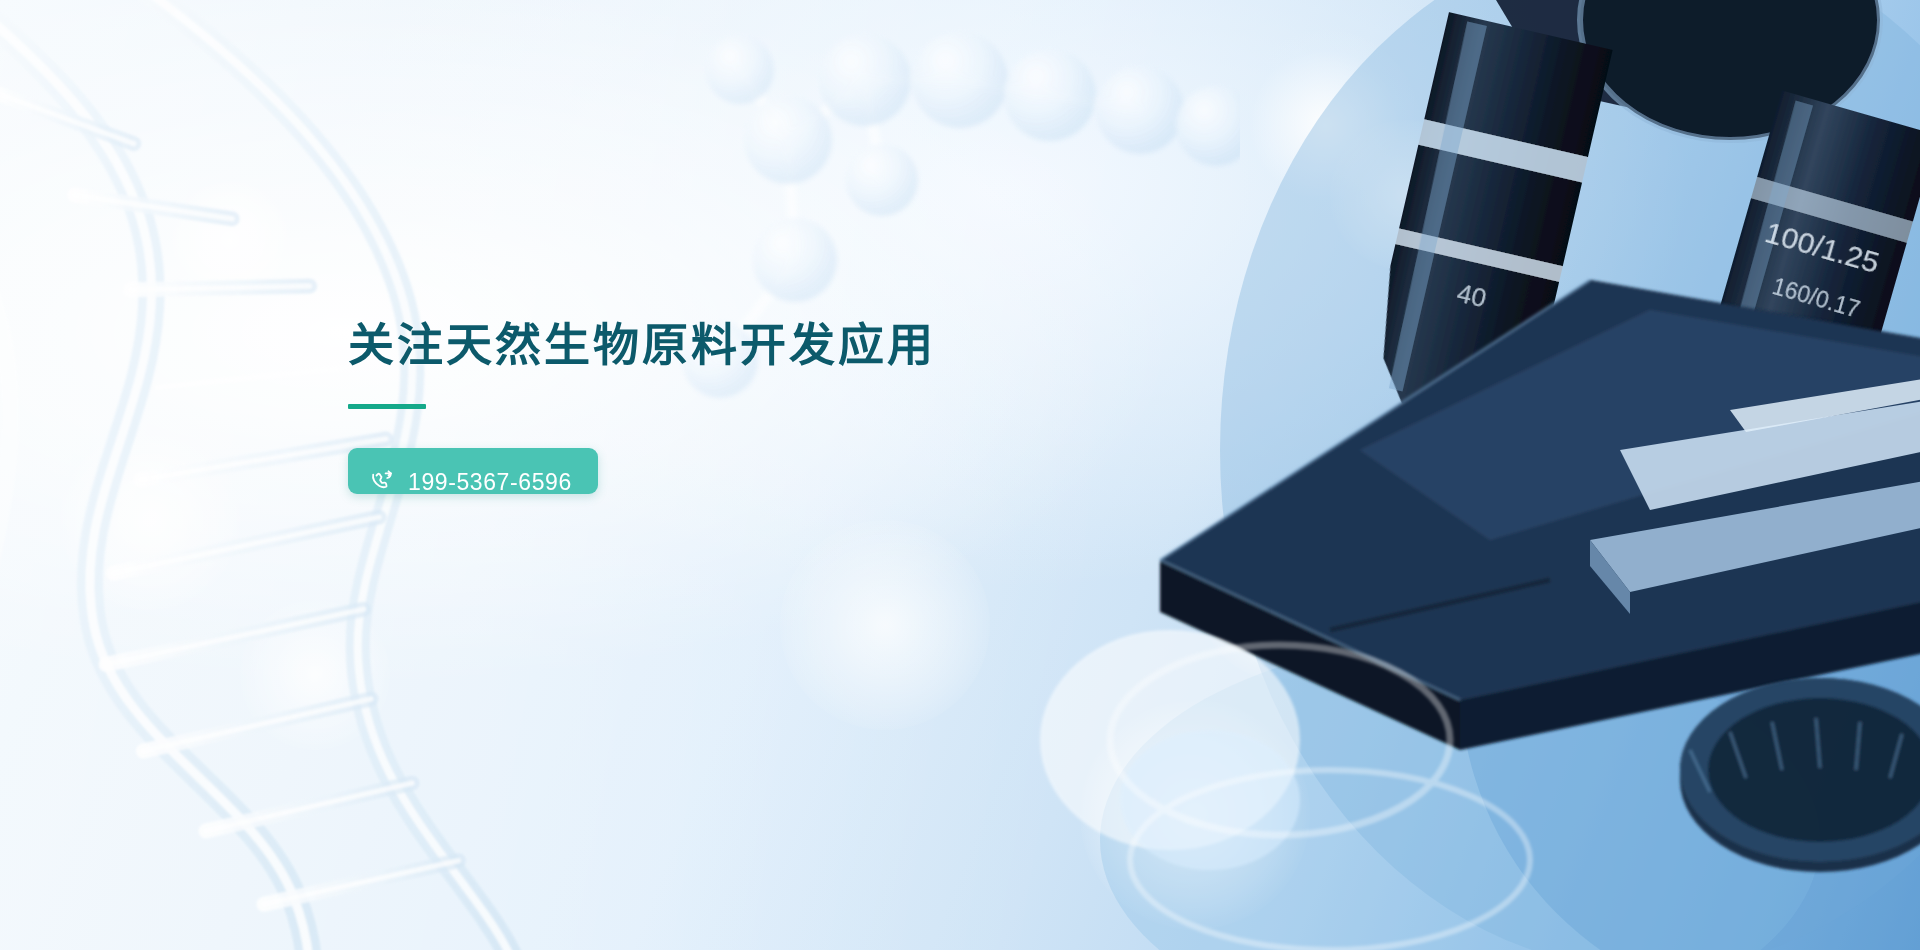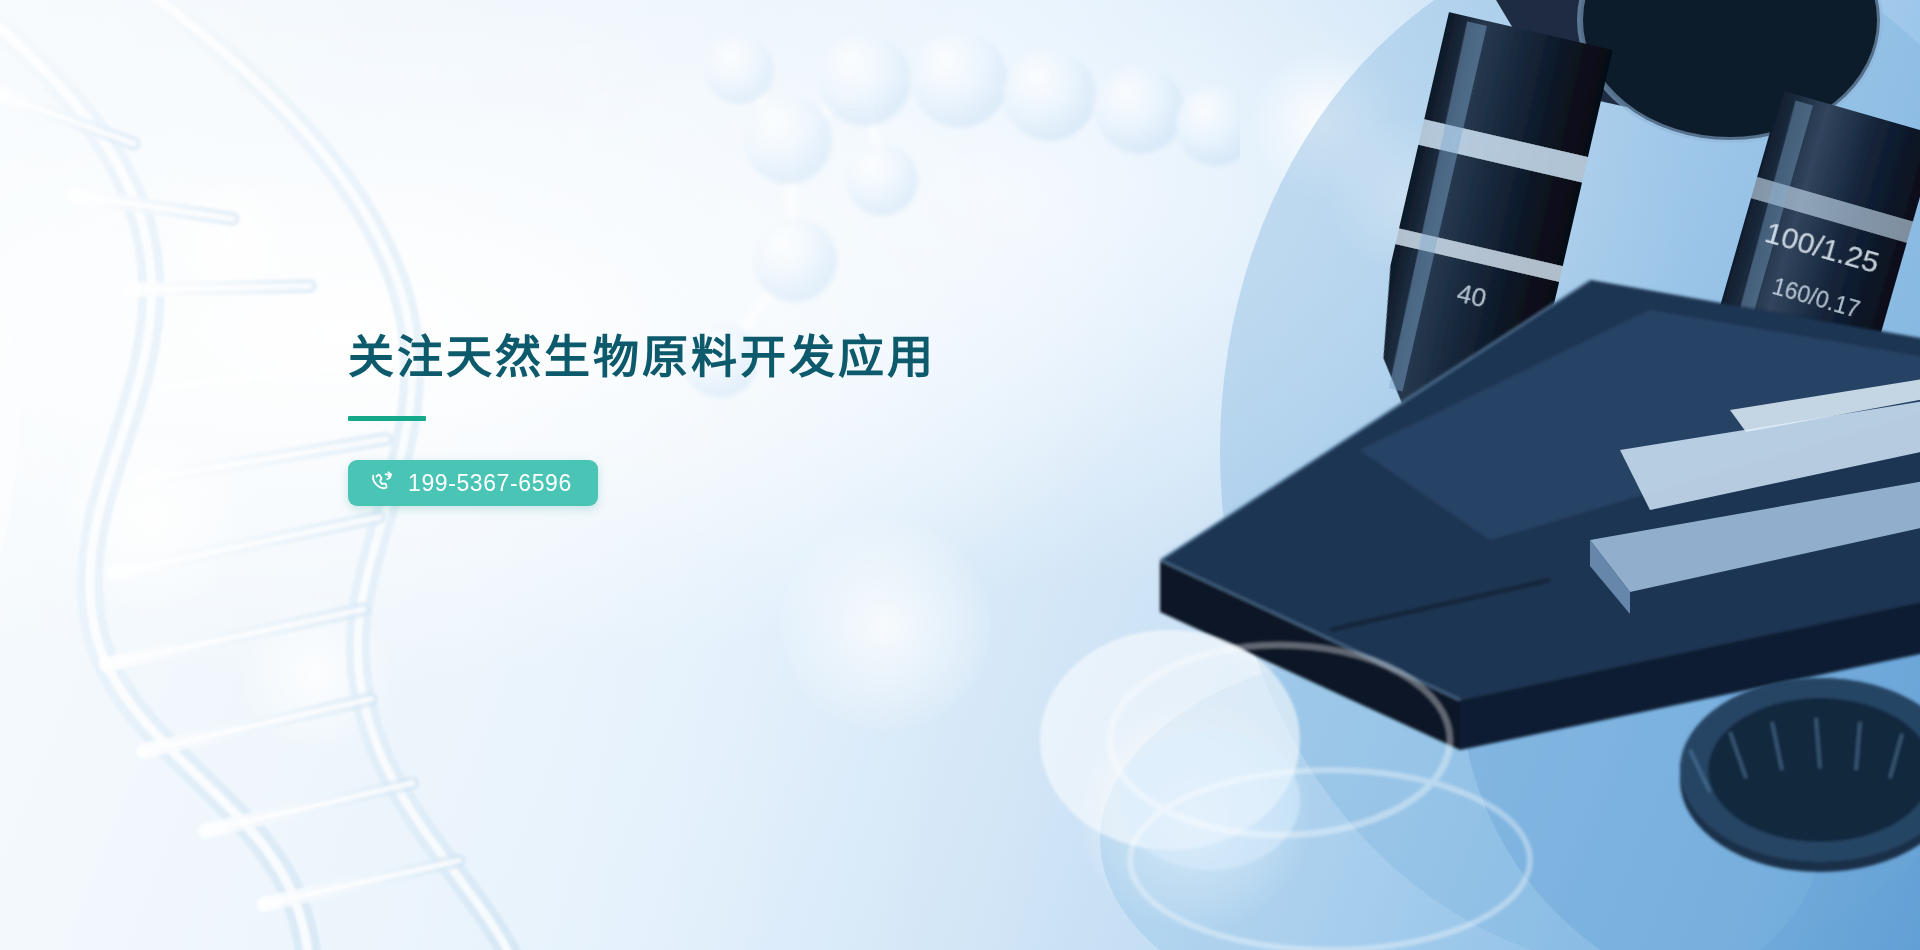--- a/index.html
+++ b/index.html
@@ -48,21 +48,21 @@
   .scope {
     position:absolute; right:-10px; top:-20px;
     width:900px; height:980px;
     pointer-events:none;
   }
   .scope svg { width:100%; height:100%; display:block; }
 
   
   .content {
     position:absolute;
-    left:348px; top:330px;
+    left:348px; top:318px;
     width:700px;
     z-index:20;
   }
   .headline {
     font-size:46px;
     font-weight:700;
     letter-spacing:3px;
     color:#0c5a6b;
     line-height:1.18;
     white-space:nowrap;
@@ -78,21 +78,21 @@
     margin-top:34px;
     font-size:18px;
     line-height:38px;
     color:#4c5560;
     letter-spacing:.4px;
     white-space:nowrap;
   }
   .phone-btn {
     margin-top:39px;
     display:inline-flex;
-    align-items:center;
+    align-items:flex-end;
     gap:14px;
     height:46px;
     padding:0 26px 0 22px;
     background:#4ac4b4;
     border:none;
     border-radius:9px;
     cursor:pointer;
     box-shadow:0 3px 10px rgba(60,160,150,.25);
   }
   .phone-icon { width:24px; height:24px; display:block; flex:0 0 auto; }

